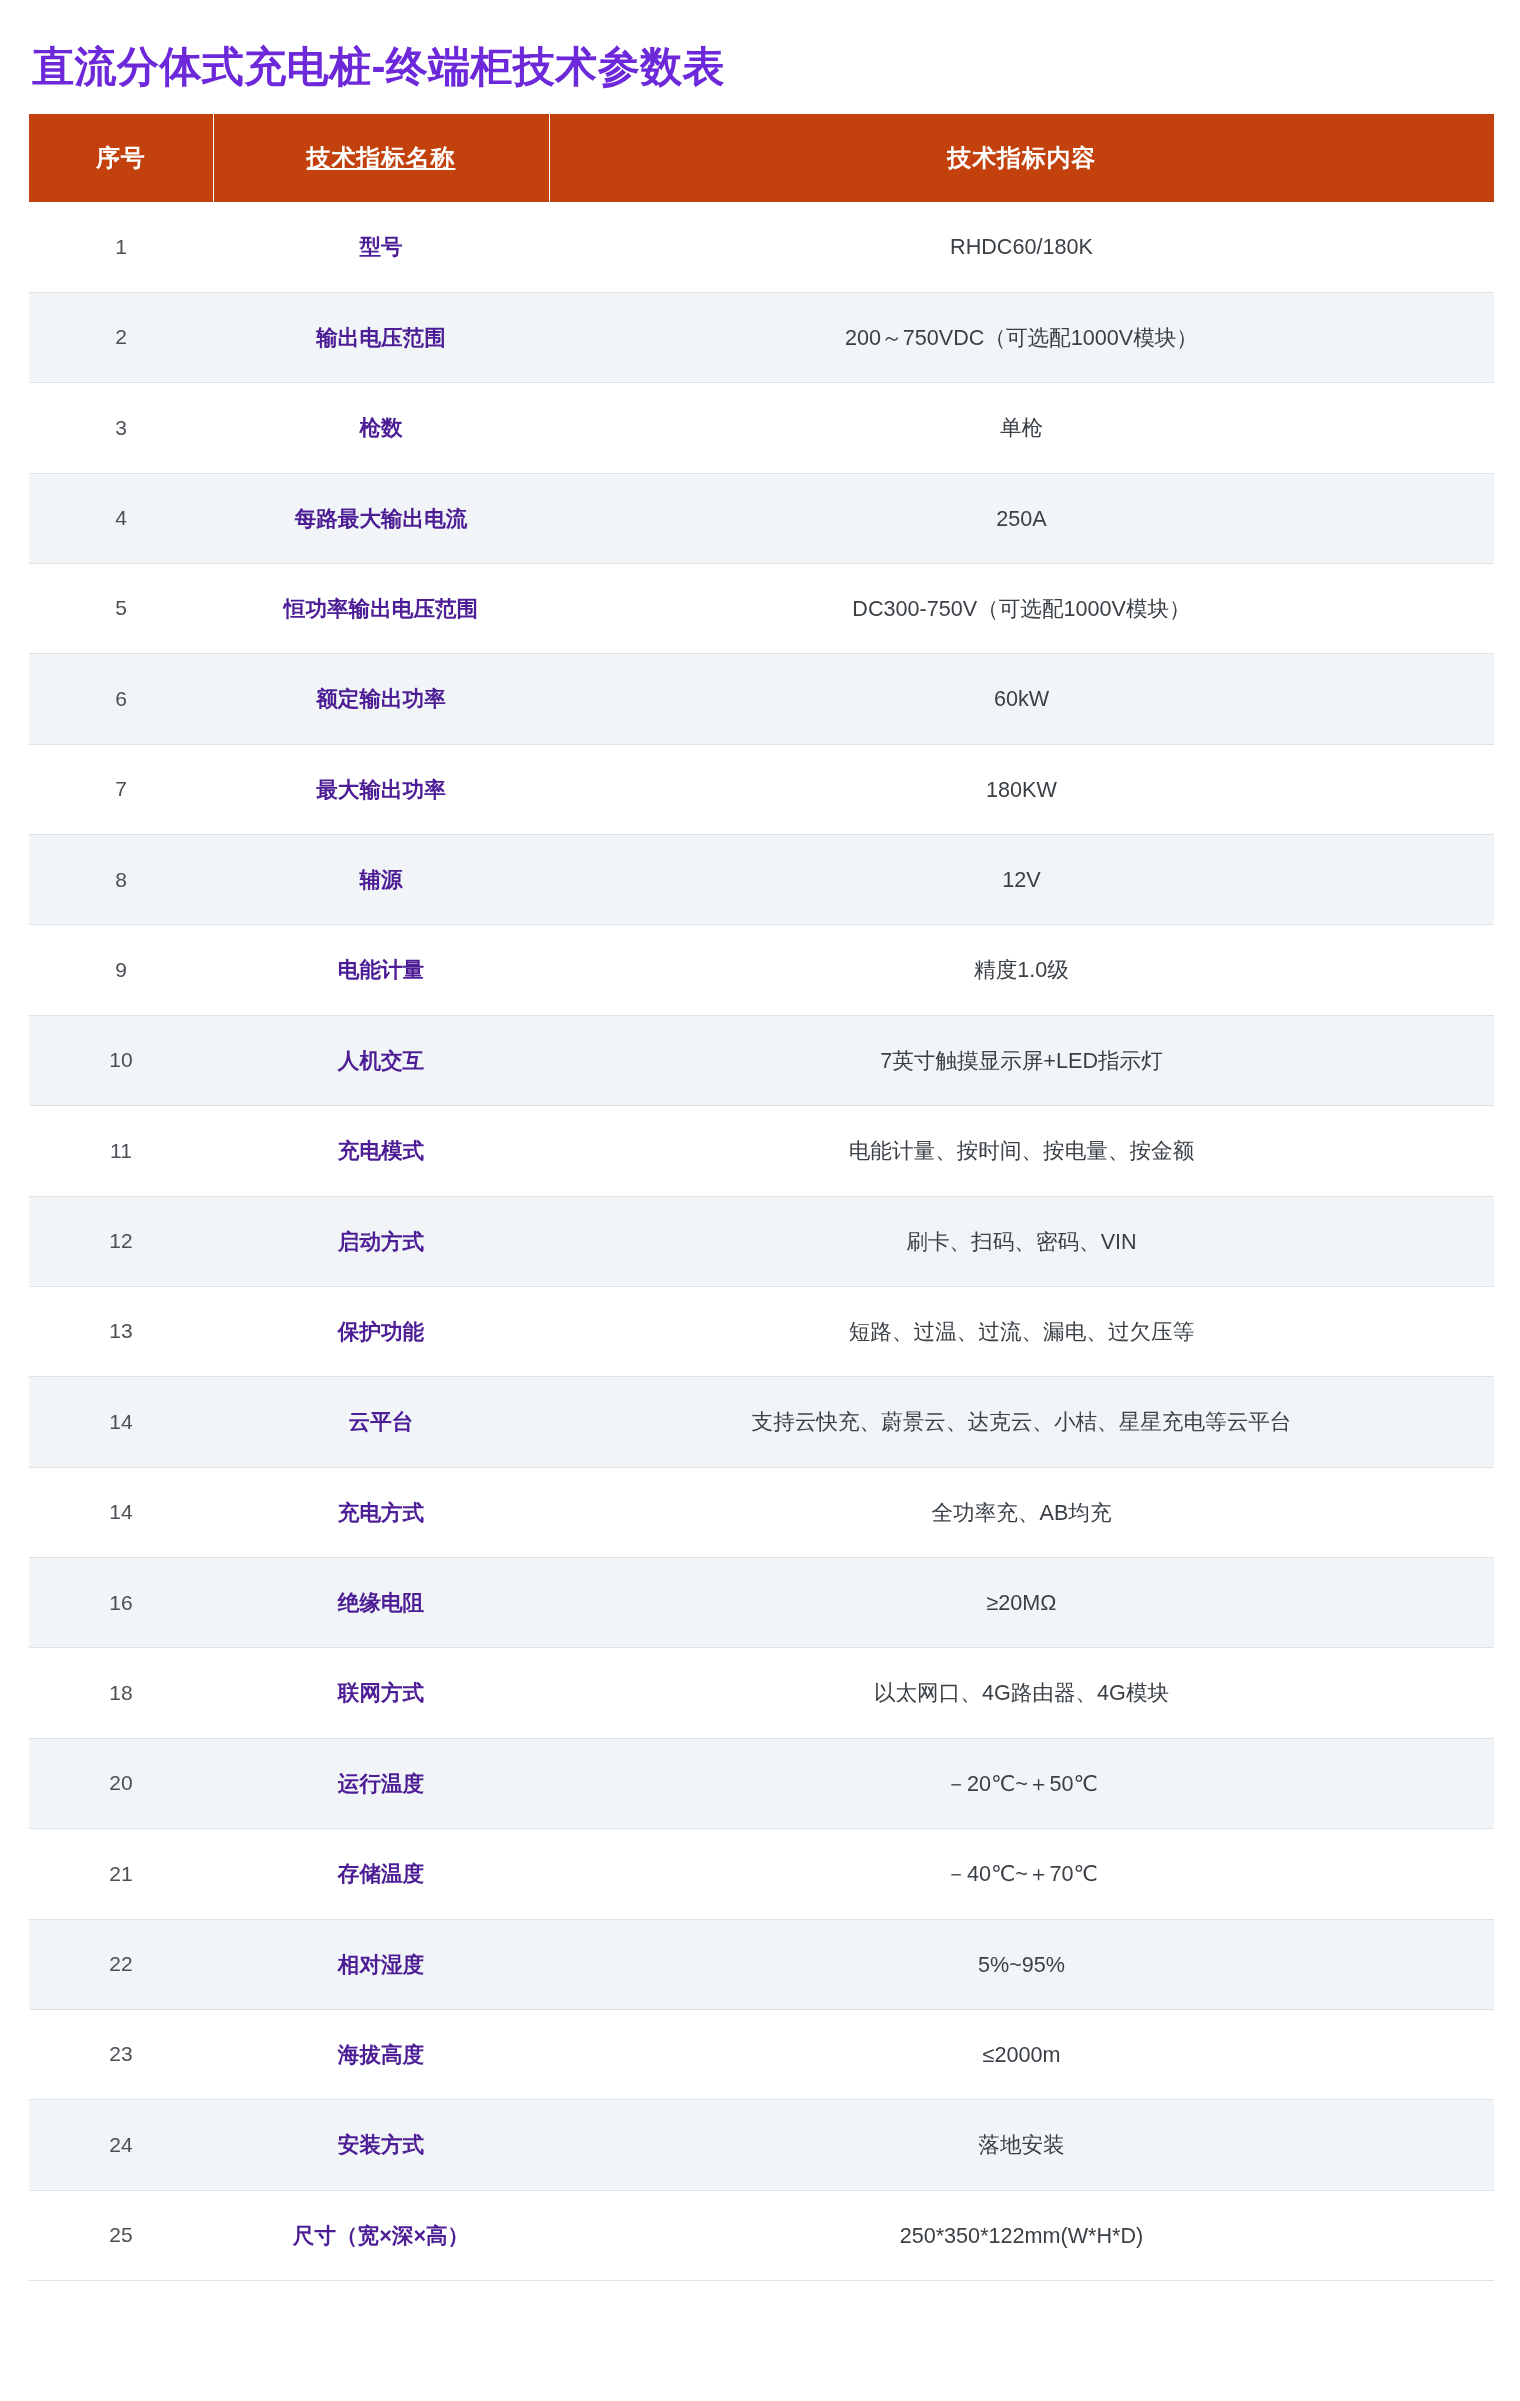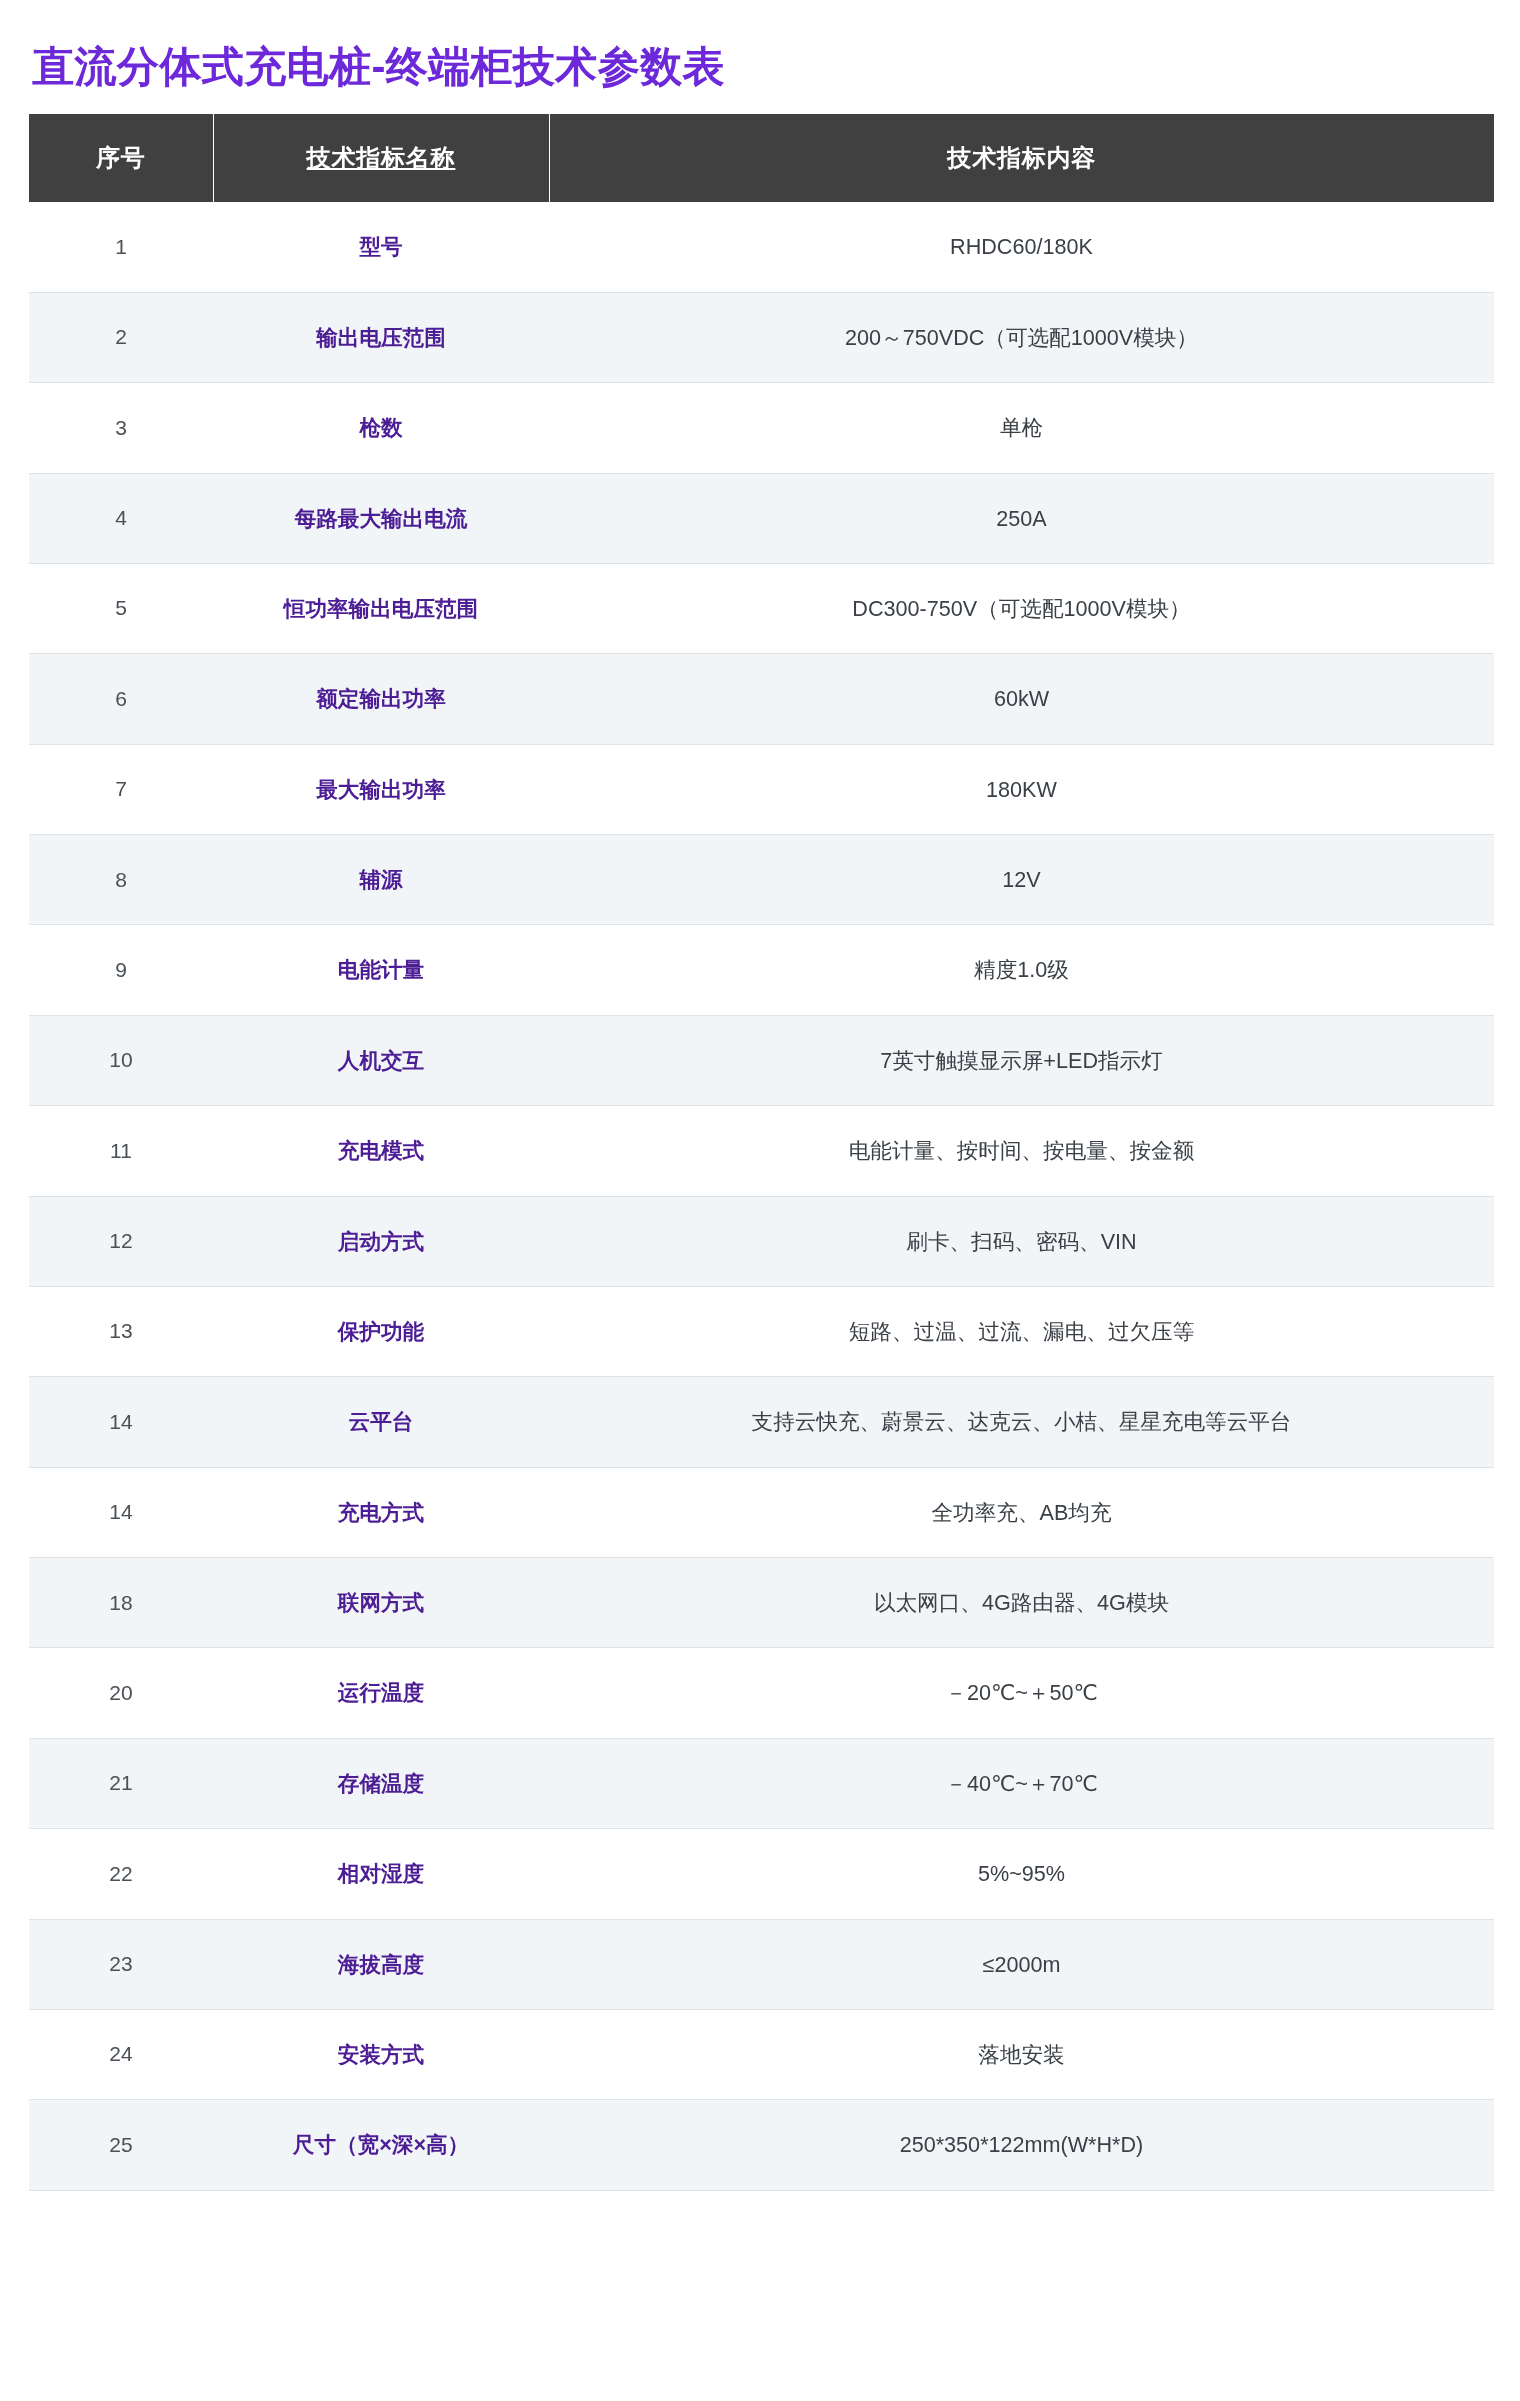--- a/index.html
+++ b/index.html
@@ -31,21 +31,21 @@
     border-collapse: collapse;
     width: 1465px;
     margin: 0 auto 0 0;
     table-layout: fixed;
   }
   table.spec-table col.c-no    { width: 184px; }
   table.spec-table col.c-name  { width: 336px; }
   table.spec-table col.c-value { width: 945px; }
 
   thead th {
-    background: #404040;
+    background: #c2410c;
     color: #ffffff;
     font-size: 24px;
     font-weight: 700;
     height: 86px;
     text-align: center;
     vertical-align: middle;
     border: none;
     letter-spacing: 0.8px;
   }
   thead th.th-no   { border-right: 1.6px solid #ffffff; }
@@ -168,20 +168,25 @@
           <td class="cell-no">14</td>
           <td class="cell-name">云平台</td>
           <td class="cell-value">支持云快充、蔚景云、达克云、小桔、星星充电等云平台</td>
         </tr>
         <tr>
           <td class="cell-no">14</td>
           <td class="cell-name">充电方式</td>
           <td class="cell-value">全功率充、AB均充</td>
         </tr>
         <tr>
+          <td class="cell-no">16</td>
+          <td class="cell-name">绝缘电阻</td>
+          <td class="cell-value">≥20MΩ</td>
+        </tr>
+        <tr>
           <td class="cell-no">18</td>
           <td class="cell-name">联网方式</td>
           <td class="cell-value">以太网口、4G路由器、4G模块</td>
         </tr>
         <tr>
           <td class="cell-no">20</td>
           <td class="cell-name">运行温度</td>
           <td class="cell-value">－20℃~＋50℃</td>
         </tr>
         <tr>

